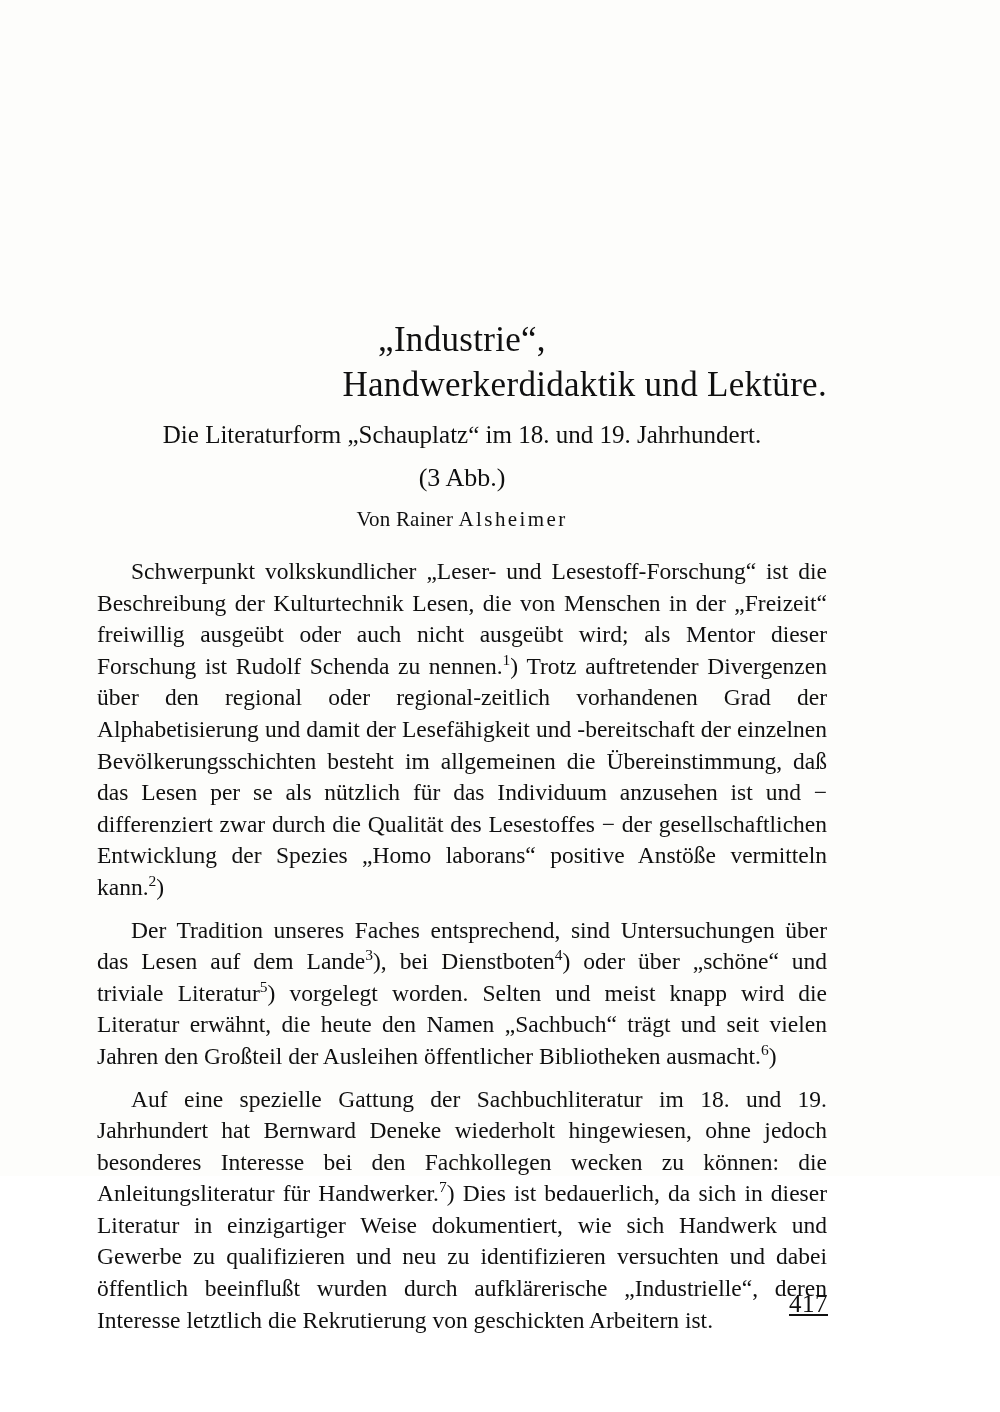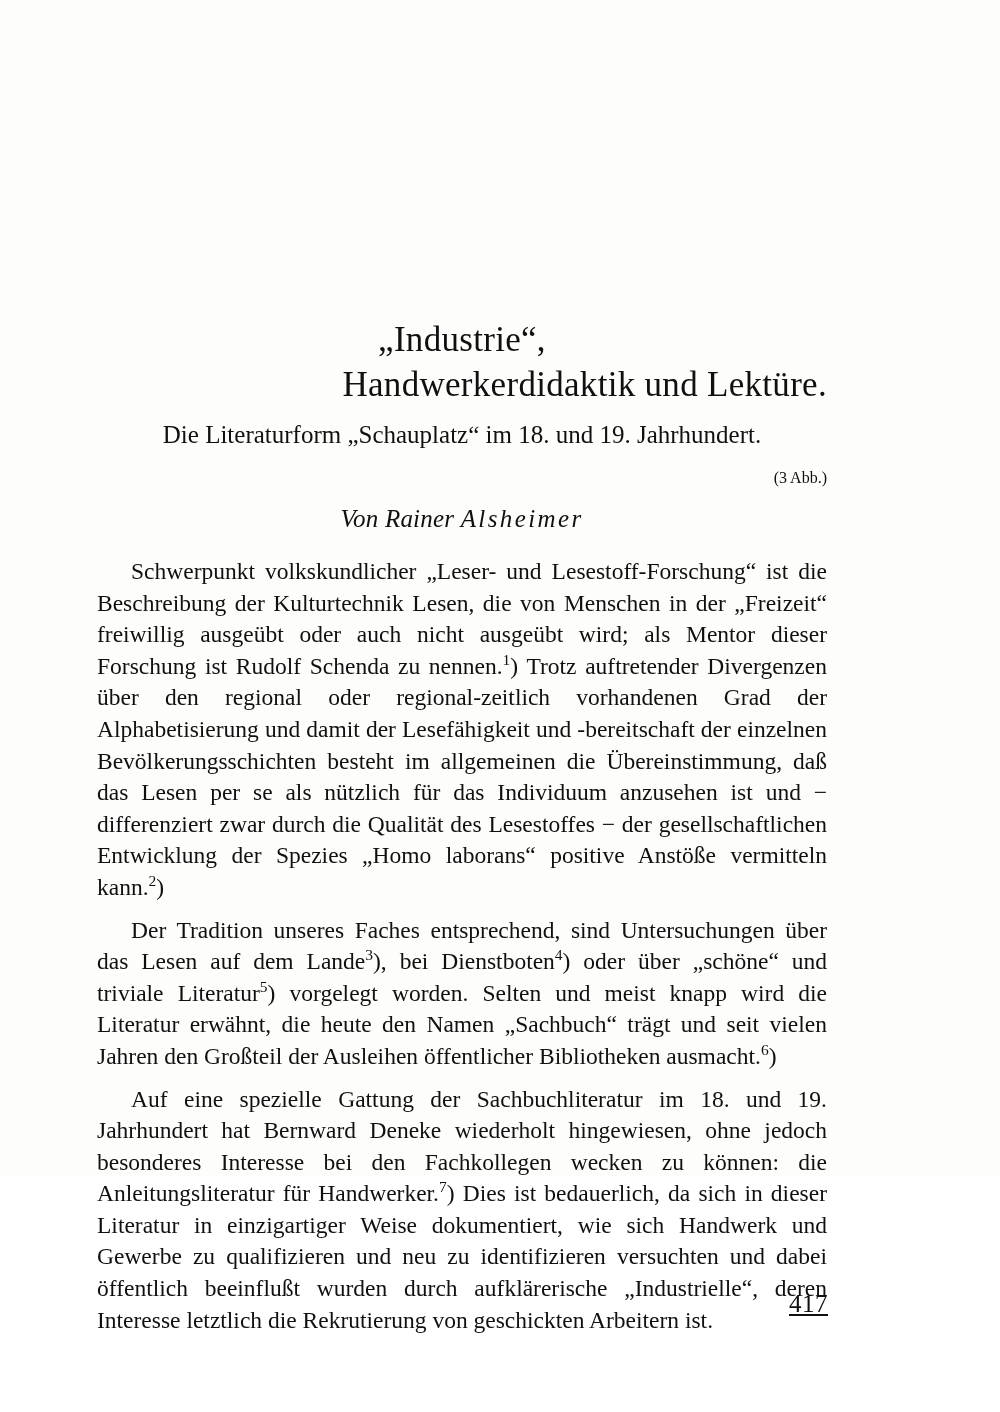--- a/index.html
+++ b/index.html
@@ -54,32 +54,30 @@
   }
 
   .subtitle {
     font-size: 25px;
     line-height: 34px;
     margin: 10px;
     font-weight: normal;
   }
 
   .figure-note {
-    font-size: 16px;
+    font-size: 26px;
     line-height: 32px;
     margin: 2px 0 0 0;
-    text-align: right;
   }
 
   .byline {
-    font-size: 25px;
+    font-size: 21px;
     line-height: 30px;
     margin: 10px 0 0 0;
     letter-spacing: 0.2px;
-    font-style: italic;
   }
 
   .byline .spaced {
     letter-spacing: 2.4px;
   }
 
   .body-text {
     margin-top: 22px;
     font-size: 23.5px;
     line-height: 31.6px;

